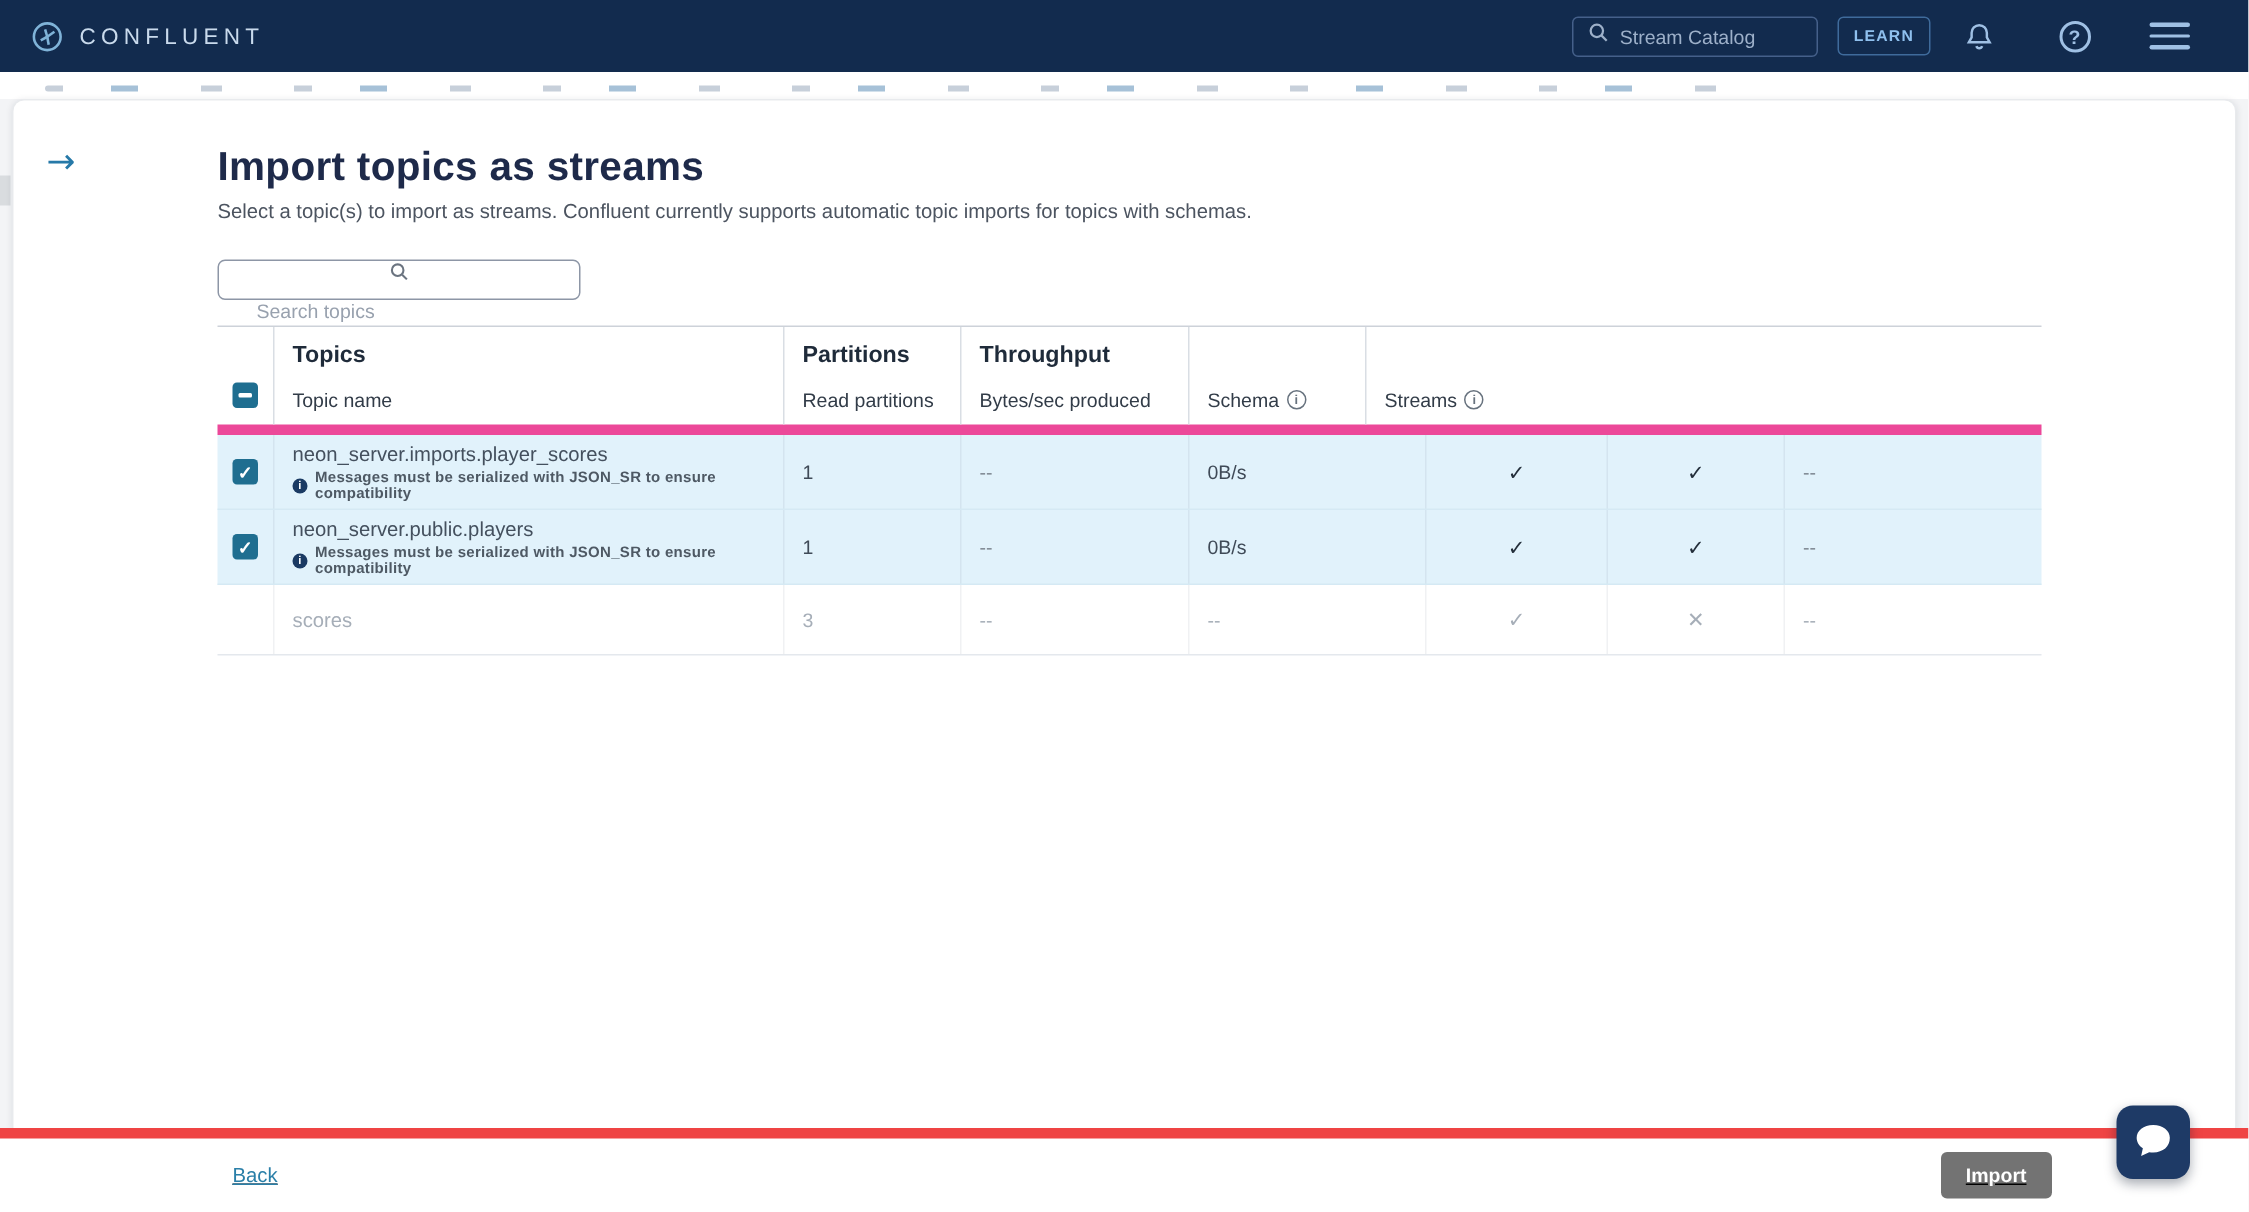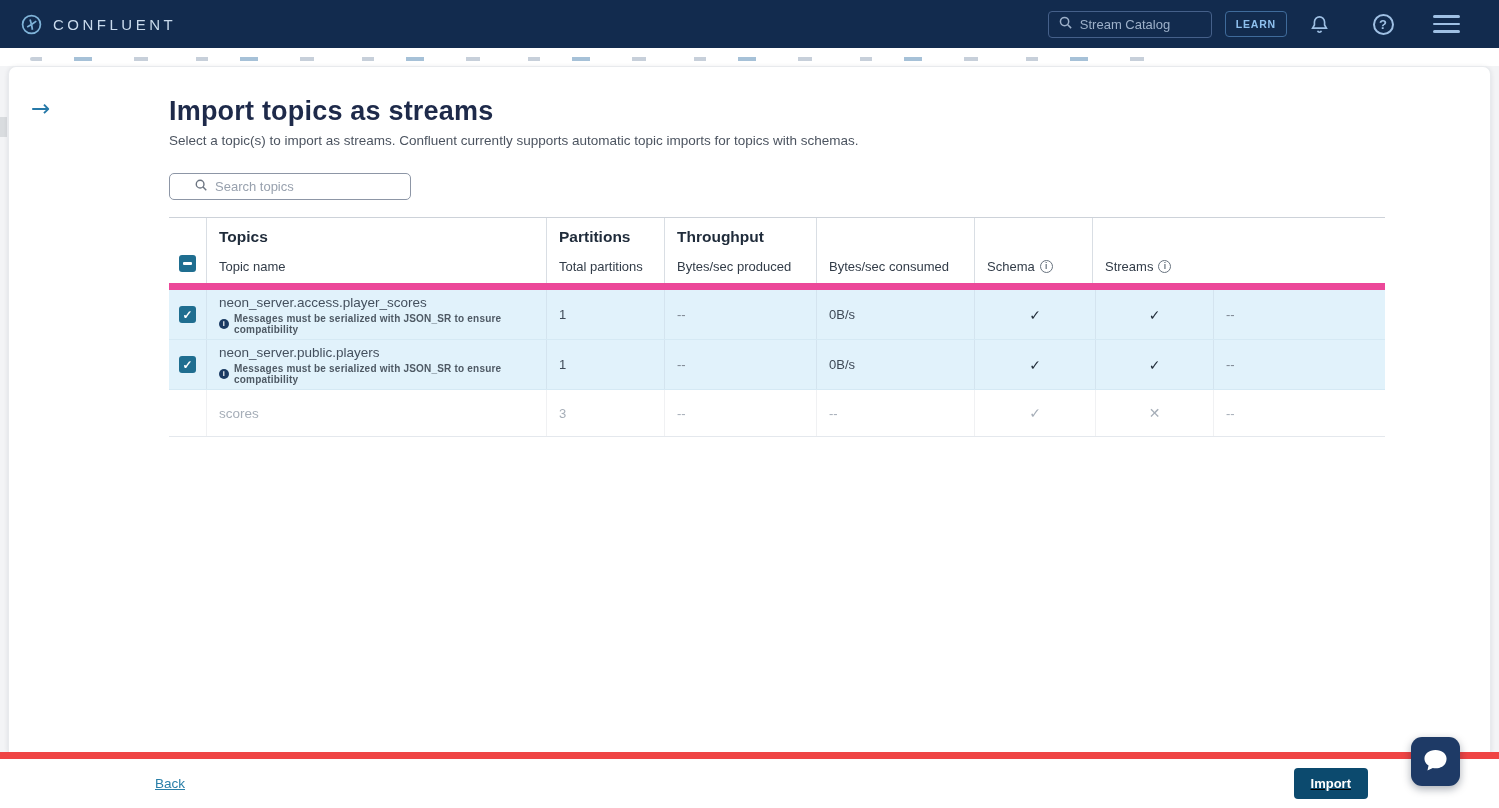--- a/index.html
+++ b/index.html
@@ -67,27 +67,27 @@
     border-radius:8px 8px 0 0; box-shadow:0 1px 5px rgba(20,30,50,0.10);
     z-index:5;
   }
   .collapse-arrow {
     position:absolute; left:22px; top:30px; color:#2679a8; font-size:23px;
     background:none; border:none; cursor:pointer; line-height:1;
     font-family:"DejaVu Sans", sans-serif;
   }
   .collapse-arrow::before { content:"\2192"; }
 
-  .content { position:absolute; left:160px; top:0; width:1216px; }
+  .content { position:absolute; left:136px; top:0; width:1216px; }
   .page-title { margin-top:29px; font-size:27px; font-weight:700; color:#1e2a4a; letter-spacing:0.2px; }
   .page-subtitle { margin-top:6px; font-size:13.5px; color:#4c5460; }
 
   .topic-search {
     margin-top:25px; width:242px; height:27px; border:1px solid #8d96a6; border-radius:5px;
-    display:flex; align-items:center; gap:7px; padding:0 24px; color:#8b95a3; background:#fff;
+    display:flex; align-items:center; gap:7px; padding:0 24px; color:#8b95a3; background:#fff;flex-direction:column;
   }
   .topic-search input {
     border:none; outline:none; width:190px; background:transparent;
     font-family:"Liberation Sans",sans-serif; font-size:13px; color:#3c4654;
   }
   .topic-search input::placeholder { color:#98a1ae; }
 
   
   .topics-table { margin-top:17px; width:1216px; border-top:1px solid #cdd2d9; font-size:13px; }
   .trow { display:flex; width:1216px; }
@@ -144,21 +144,21 @@
   
   .footer-bar {
     position:absolute; left:0; bottom:0; width:1499px; height:56px;
     background:#ffffff; border-top:7px solid #ef4444; z-index:20;
     display:flex; align-items:center; justify-content:space-between;
     padding:0 131px 0 155px;
     text-decoration:underline;
   }
   .back-link { color:#2a7fa8; font-size:13.5px; text-decoration:underline; cursor:pointer; }
   .import-btn {
-    background:#0c4a6e; color:#fff; border:none; border-radius:4px;
+    background:#737373; color:#fff; border:none; border-radius:4px;
     font-family:"Liberation Sans",sans-serif; font-size:13px; font-weight:700;
     padding:8px 17px; cursor:pointer;
   }
 
   
   .chat-widget {
     position:absolute; left:1411px; top:737px; width:49px; height:49px;
     background:#1e3a66; border-radius:11px; box-shadow:0 3px 8px rgba(10,20,40,0.35);
     display:flex; align-items:center; justify-content:center; cursor:pointer; z-index:40; border:none;
   }
@@ -244,49 +244,46 @@
       <div class="trow thead">
         <div class="tcell c0">
           <span class="cb indet"></span>
         </div>
         <div class="tcell c1">
           <span class="hgroup">Topics</span>
           <span class="hsub">Topic name</span>
         </div>
         <div class="tcell c2">
           <span class="hgroup">Partitions</span>
-          <span class="hsub">Total partitions</span>
+          <span class="hsub">Read partitions</span>
         </div>
         <div class="tcell c3">
           <span class="hgroup">Throughput</span>
           <span class="hsub">Bytes/sec produced</span>
-        </div>
-        <div class="tcell c4">
-          <span class="hsub">Bytes/sec consumed</span>
         </div>
         <div class="tcell c6">
           <span class="hsub">
             <span>Schema</span>
             <span class="icon-info-o"></span>
           </span>
         </div>
         <div class="tcell c7">
           <span class="hsub">
             <span>Streams</span>
             <span class="icon-info-o"></span>
           </span>
         </div>
       </div>
 
       <div class="trow tbody-row selected">
         <div class="tcell c0">
             <span class="cb checked"></span>
           </div>
         <div class="tcell c1 topic-cell">
-          <span class="topic-name">neon_server.access.player_scores</span>
+          <span class="topic-name">neon_server.imports.player_scores</span>
           <span class="topic-note">
             <span class="icon-info-f"></span>
             <span>Messages must be serialized with JSON_SR to ensure compatibility</span>
           </span>
         </div>
         <div class="tcell c2">
             <span class="val">1</span>
           </div>
         <div class="tcell c3">
             <span class="val muted">--</span>

